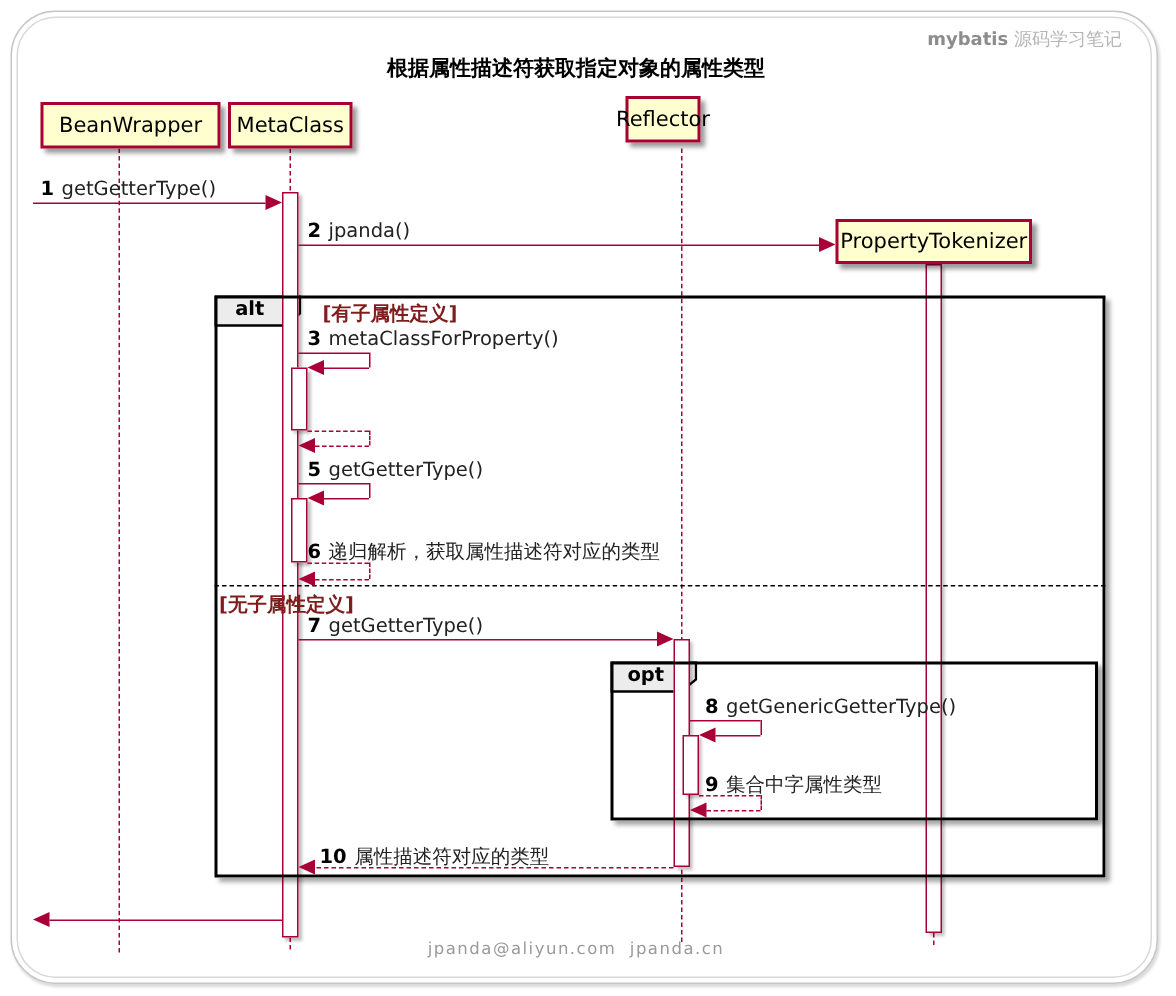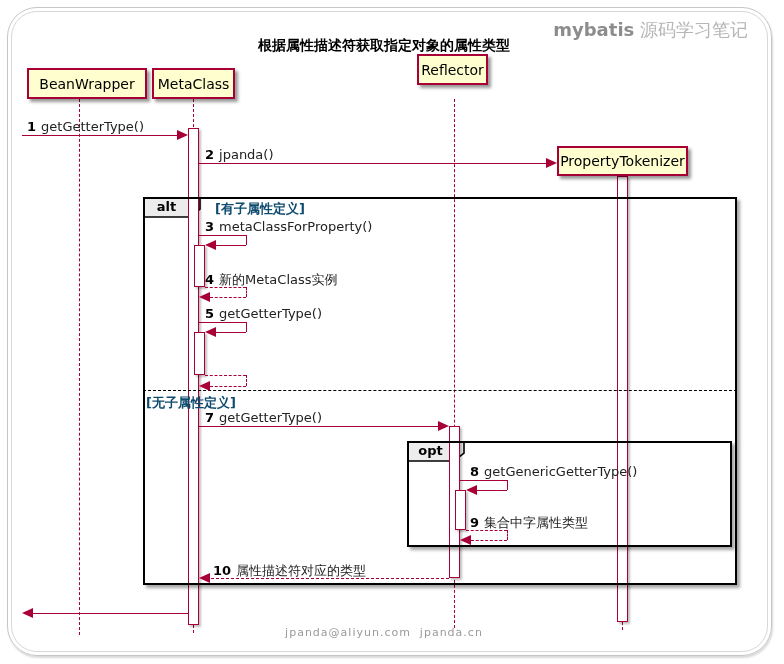--- a/index.html
+++ b/index.html
@@ -6,21 +6,21 @@
   .canvas{position:relative;width:784px;height:664px;background:#ffffff;overflow:hidden;
           font-family:"DejaVu Sans","Liberation Sans",sans-serif;}
   .canvas *{box-sizing:border-box;}
 
   
   .pb1{position:absolute;left:7px;top:7px;width:765px;height:649px;border:1px solid #c6c6c6;
        border-radius:30px;box-shadow:1px 2px 2px rgba(0,0,0,0.15);z-index:0;}
   .pb2{position:absolute;left:11px;top:11px;width:757px;height:641px;border:1px solid #d8d8d8;
        border-radius:26px;z-index:0;}
 
-  .wm{position:absolute;right:36px;top:18px;font-size:18px;z-index:6;}
+  .wm{position:absolute;right:36px;top:18px;font-size:12px;z-index:6;}
   .wm b{color:#8c8c8c;font-weight:bold;}
   .wm span{color:#b6b6b6;}
 
   .title{position:absolute;left:148px;top:37px;width:472px;text-align:center;
          font-size:14px;font-weight:bold;color:#000;z-index:6;}
 
   .footer{position:absolute;left:214px;top:626px;width:340px;text-align:center;
           font-size:11px;letter-spacing:1px;color:#9a9a9a;z-index:6;}
 
   
@@ -34,21 +34,21 @@
   
   .bar{position:absolute;width:11px;background:#ffffff;border:1px solid #A80036;
        box-shadow:2px 2px 2px rgba(0,0,0,0.25);z-index:3;}
 
   
   .frame{position:absolute;border:2px solid #000;background:transparent;
          box-shadow:3px 3px 3px rgba(0,0,0,0.35);z-index:4;}
   .pent{position:absolute;z-index:2;}
   .op{position:absolute;width:47px;text-align:center;font-size:13px;font-weight:bold;
       color:#000;z-index:5;}
-  .guard{position:absolute;font-size:13px;font-weight:bold;color:#0c4a6e;z-index:6;white-space:nowrap;}
+  .guard{position:absolute;font-size:13px;font-weight:bold;color:#7f1d1d;z-index:6;white-space:nowrap;}
   .guard.small{font-size:12px;}
   .divider{position:absolute;height:0;border-top:1px dashed #000;z-index:4;}
 
   
   .ln{position:absolute;height:0;border-top:1px solid #A80036;z-index:5;}
   .ln.d{border-top-style:dashed;}
   .vln{position:absolute;width:0;border-left:1px solid #A80036;z-index:5;}
   .vln.d{border-left-style:dashed;}
   .ah-r{position:absolute;width:0;height:0;border-top:5px solid transparent;
         border-bottom:5px solid transparent;border-left:11px solid #A80036;z-index:5;}
@@ -100,53 +100,53 @@
 
   <div class="frame" style="left:407px;top:441px;width:325px;height:106px"></div>
   <div class="op" style="left:407px;top:443px">opt</div>
 
   <div class="pbox" style="left:27px;top:68px;width:120px;height:31px">
     <span>BeanWrapper</span>
   </div>
   <div class="pbox" style="left:152px;top:68px;width:83px;height:31px">
     <span>MetaClass</span>
   </div>
-  <div class="pbox" style="left:417px;top:54px;width:71px;height:31px">
+  <div class="pbox" style="left:417px;top:64px;width:50px;height:31px">
     <span>Reflector</span>
   </div>
   <div class="pbox" style="left:557px;top:146px;width:131px;height:30px">
     <span>PropertyTokenizer</span>
   </div>
 
   <div class="msg" style="left:27px;top:119px"><b>1</b><span>getGetterType()</span></div>
   <div class="ln" style="left:22px;top:135px;width:155px"></div>
   <div class="ah-r" style="left:177px;top:130px"></div>
 
   <div class="msg" style="left:205px;top:147px"><b>2</b><span>jpanda()</span></div>
   <div class="ln" style="left:199px;top:163px;width:347px"></div>
   <div class="ah-r" style="left:546px;top:158px"></div>
 
   <div class="msg" style="left:205px;top:219px"><b>3</b><span>metaClassForProperty()</span></div>
   <div class="ln" style="left:199px;top:235px;width:47px"></div>
   <div class="vln" style="left:246px;top:235px;height:10px"></div>
   <div class="ln" style="left:216px;top:245px;width:30px"></div>
   <div class="ah-l" style="left:205px;top:240px"></div>
 
-  <div class="msg" style="left:205px;top:271px"><b>4</b><span>新的MetaClass实例</span></div>
   <div class="ln d" style="left:205px;top:287px;width:41px"></div>
   <div class="vln d" style="left:246px;top:287px;height:10px"></div>
   <div class="ln d" style="left:210px;top:297px;width:36px"></div>
   <div class="ah-l" style="left:199px;top:292px"></div>
 
   <div class="msg" style="left:205px;top:306px"><b>5</b><span>getGetterType()</span></div>
   <div class="ln" style="left:199px;top:322px;width:47px"></div>
   <div class="vln" style="left:246px;top:322px;height:10px"></div>
   <div class="ln" style="left:216px;top:332px;width:30px"></div>
   <div class="ah-l" style="left:205px;top:327px"></div>
 
+  <div class="msg" style="left:205px;top:359px"><b>6</b><span>递归解析，获取属性描述符对应的类型</span></div>
   <div class="ln d" style="left:205px;top:375px;width:41px"></div>
   <div class="vln d" style="left:246px;top:375px;height:11px"></div>
   <div class="ln d" style="left:210px;top:386px;width:36px"></div>
   <div class="ah-l" style="left:199px;top:381px"></div>
 
   <div class="msg" style="left:205px;top:410px"><b>7</b><span>getGetterType()</span></div>
   <div class="ln" style="left:199px;top:426px;width:239px"></div>
   <div class="ah-r" style="left:438px;top:421px"></div>
 
   <div class="msg" style="left:470px;top:464px"><b>8</b><span>getGenericGetterType()</span></div>

